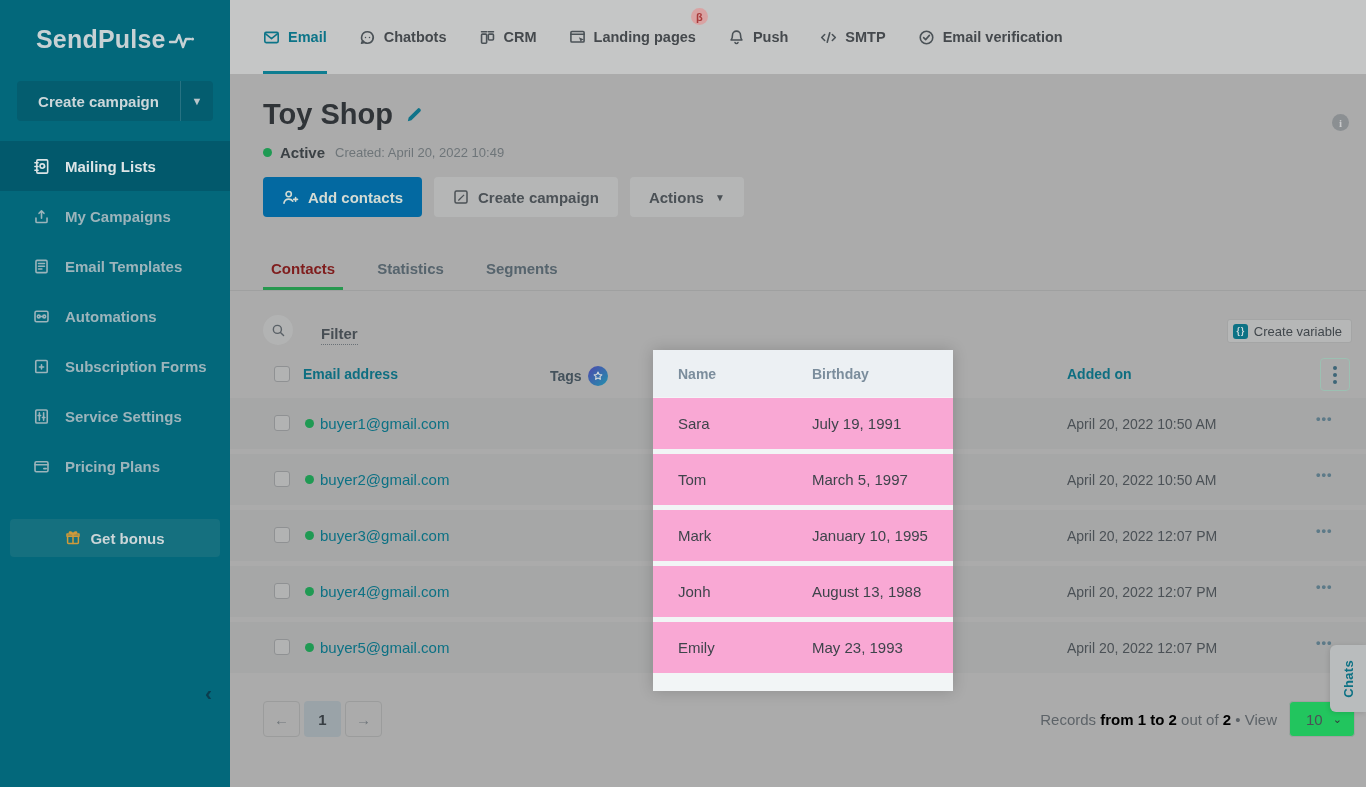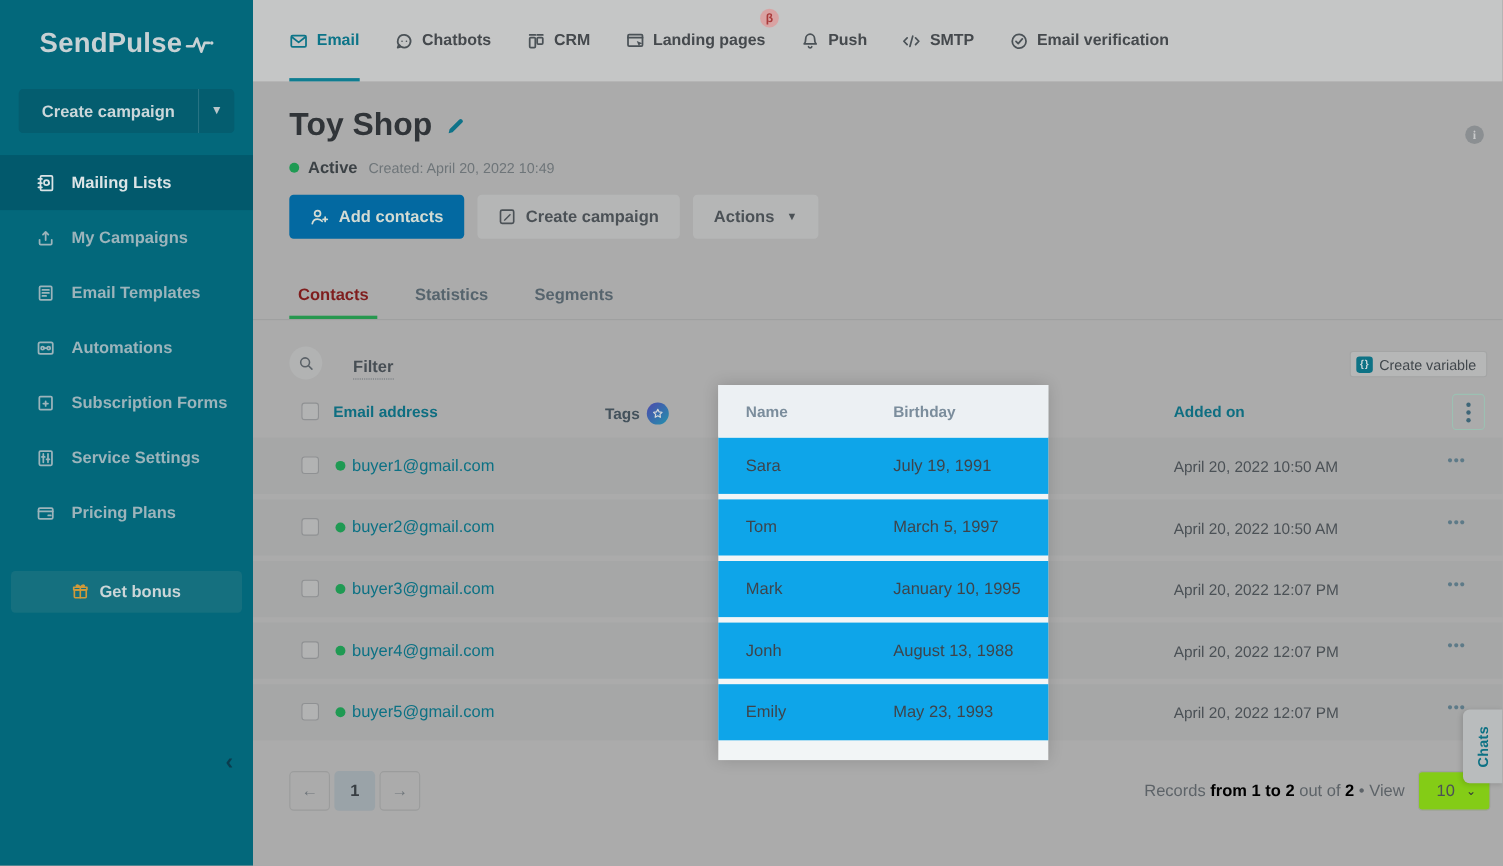--- a/index.html
+++ b/index.html
@@ -88,32 +88,32 @@
   .row-email { position:absolute; left:90px; top:17px; font-size:15px; color:#0c7184; cursor:pointer; }
   .row-added { position:absolute; left:837px; top:18px; font-size:14px; color:#4b5156; }
   .row-menu { position:absolute; left:1086px; top:13px; font-size:13px; font-weight:bold; color:#5d7a88; letter-spacing:1px; cursor:pointer; }
 
   
   .spotlight { position:absolute; left:423px; top:276px; width:300px; height:341px; background:#f2f5f6; z-index:10; box-shadow:0 0 14px rgba(0,0,0,.18); }
   .sp-head { position:absolute; left:0; top:0; width:100%; height:47px; background:#ecf0f3; }
   .sp-th { position:absolute; top:16px; font-size:14px; font-weight:bold; color:#7b8d9c; }
   .sp-th-name { left:25px; }
   .sp-th-birthday { left:159px; }
-  .sp-row { position:absolute; left:0; width:100%; height:51px; background:#0ea5e9; }
+  .sp-row { position:absolute; left:0; width:100%; height:51px; background:#f9a8d4; }
   .sp-name { position:absolute; left:25px; top:17px; font-size:15px; color:#3e444b; }
   .sp-birthday { position:absolute; left:159px; top:17px; font-size:15px; color:#3e444b; }
 
   
   .pagination { position:absolute; left:33px; top:627px; display:flex; gap:4px; }
   .pg-btn { width:37px; height:36px; border:1px solid #9b9c9c; border-radius:4px; display:flex; align-items:center; justify-content:center; color:#6f767b; font-size:15px; cursor:pointer; }
   .pg-page { width:37px; height:36px; border-radius:4px; background:#9aa3a8; display:flex; align-items:center; justify-content:center; color:#383e43; font-size:15px; font-weight:bold; cursor:pointer; }
   .records-row { position:absolute; right:11px; top:627px; height:36px; display:flex; align-items:center; gap:12px; }
   .records-text { font-size:15px; color:#5d6368; }
   .records-text b { color:#000000; }
-  .view-select { width:66px; height:36px; background:#84cc16; border:1px solid #a0a1a1; border-radius:4px; display:flex; align-items:center; justify-content:space-between; padding:0 12px 0 16px; cursor:pointer; }
+  .view-select { width:66px; height:36px; background:#22c55e; border:1px solid #a0a1a1; border-radius:4px; display:flex; align-items:center; justify-content:space-between; padding:0 12px 0 16px; cursor:pointer; }
   .view-select .vs-value { font-size:15px; color:#4b5156; }
   .view-select .vs-caret { font-size:11px; color:#33383c; }
 
   .chats-tab { position:absolute; right:0; top:645px; width:36px; height:67px; background:#b9bcbd; border-radius:6px 0 0 6px; z-index:30; display:flex; align-items:center; justify-content:center; box-shadow:-1px 1px 5px rgba(0,0,0,.12); cursor:pointer; }
   .chats-tab span { writing-mode:vertical-rl; transform:rotate(180deg); color:#0c7184; font-size:13px; font-weight:bold; letter-spacing:.3px; }
 </style>
 </head>
 <body>
 
 <aside class="sidebar">

